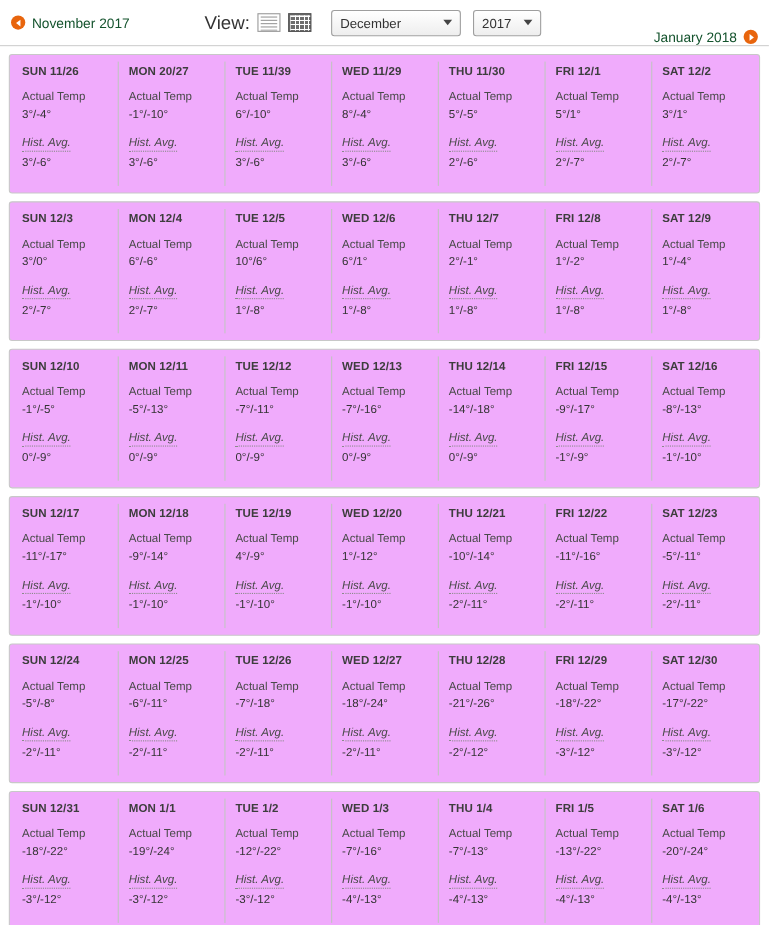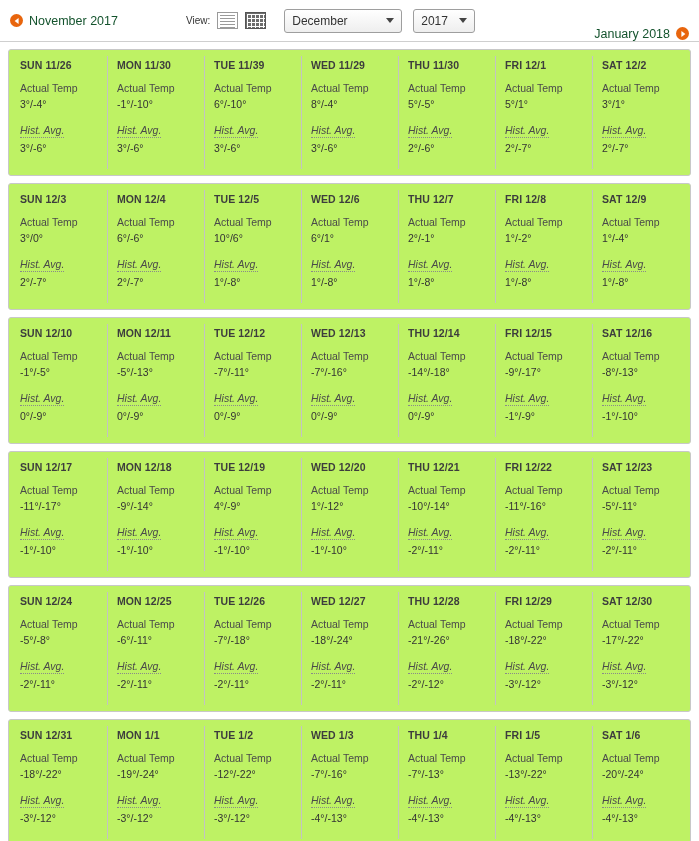--- a/index.html
+++ b/index.html
@@ -61,21 +61,21 @@
     border-left: 4px solid #ffffff;
   }
 
   .view-group {
     display: flex;
     align-items: center;
     gap: 7px;
     margin-left: 68px;
   }
   .view-label {
-    font-size: 10px;
+    font-size: 17px;
     color: #333333;
   }
   .view-icon {
     width: 21px; height: 17px;
     border: 1px solid #9a9a9a;
     background: #ffffff;
     cursor: pointer;
     position: relative;
     overflow: hidden;
   }
@@ -129,21 +129,21 @@
     align-items: center;
     margin-top: 26px;
   }
 
   
   .calendar {
     padding: 7px 8px 8px 8px;
     background: #ffffff;
   }
   .week {
-    background: #bef264;
+    background: #f0abfc;
     border: 1px solid #c8c8c8;
     border-radius: 3px;
     display: flex;
     margin-bottom: 7px;
     padding: 1px;
   }
   .day {
     flex: 1 1 0;
     min-width: 0;
     padding: 8px 0 10px 10px;
@@ -227,21 +227,21 @@
       <div class="week">
         <div class="day">
           <div class="day-name">SUN 11/26</div>
           <div class="metric">
             <div class="metric-label">Actual Temp</div>
             <div class="metric-value">3°/-4°</div>
           </div>
           <div class="metric"><div class="metric-label link">Hist. Avg.</div><div class="metric-value">3°/-6°</div></div>
         </div>
         <div class="day">
-          <div class="day-name">MON 11/30</div>
+          <div class="day-name">MON 20/27</div>
           <div class="metric">
             <div class="metric-label">Actual Temp</div>
             <div class="metric-value">-1°/-10°</div>
           </div>
           <div class="metric"><div class="metric-label link">Hist. Avg.</div><div class="metric-value">3°/-6°</div></div>
         </div>
         <div class="day">
           <div class="day-name">TUE 11/39</div>
           <div class="metric">
             <div class="metric-label">Actual Temp</div>

